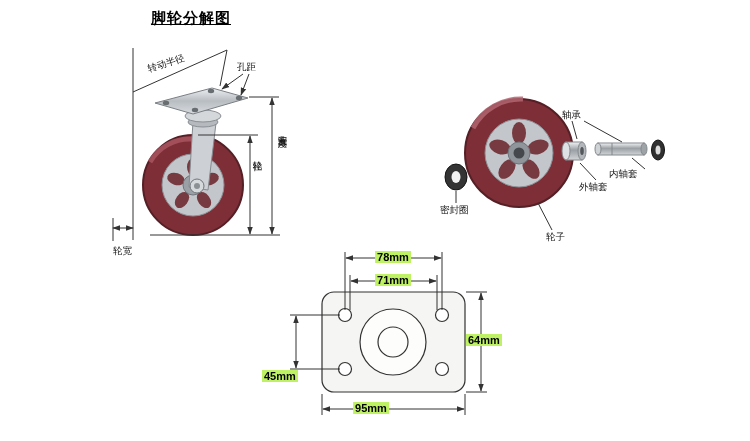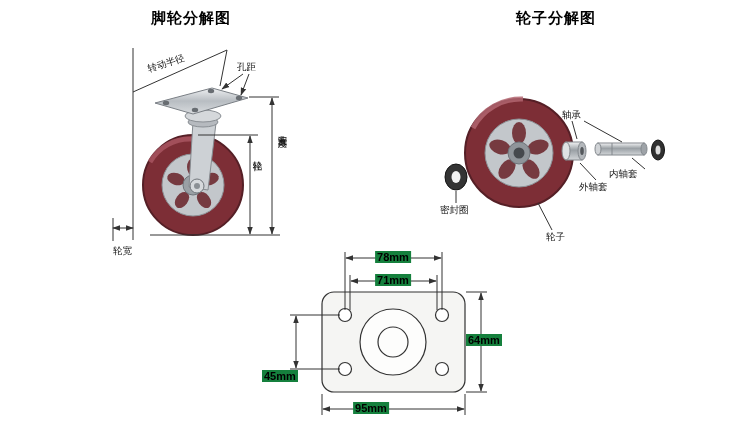--- a/index.html
+++ b/index.html
@@ -4,26 +4,26 @@
 <style>
   html,body{margin:0;padding:0;background:#fff;}
   .canvas{
     position:relative;width:750px;height:441px;background:#ffffff;
     font-family:"Liberation Sans","DejaVu Sans",sans-serif;overflow:hidden;
   }
   svg{position:absolute;left:0;top:0;}
   .lbl{position:absolute;color:#111;font-size:9.5px;line-height:1.1;white-space:nowrap;}
   .title{
     position:absolute;font-size:15px;font-weight:bold;color:#000;
-    letter-spacing:1px;transform:translateX(-50%);
+    text-decoration:underline;letter-spacing:1px;transform:translateX(-50%);
   }
   .vert{writing-mode:vertical-rl;text-orientation:upright;letter-spacing:1px;}
   .dim{
     position:absolute;font-size:11px;font-weight:bold;color:#000;
-    background:#15803d;padding:0 2px;white-space:nowrap;
+    background:#bef264;padding:0 2px;white-space:nowrap;
   }
   .dim.center{transform:translateX(-50%);}
   .rot{transform:rotate(-17deg);transform-origin:left center;}
 </style>
 </head>
 <body>
 
 <div class="canvas">
 
   <svg width="750" height="441" viewBox="0 0 750 441">
@@ -158,21 +158,20 @@
       <line x1="466" y1="392" x2="487" y2="392"></line>
       <line x1="481" y1="293" x2="481" y2="391" marker-start="url(#arr)" marker-end="url(#arr)"></line>
 
       <line x1="322" y1="394" x2="322" y2="415"></line>
       <line x1="465" y1="394" x2="465" y2="415"></line>
       <line x1="323" y1="409" x2="464" y2="409" marker-start="url(#arr)" marker-end="url(#arr)"></line>
     </g>
   </svg>
 
   <div class="title" style="left:191px;top:9px;">脚轮分解图</div>
-  <div class="title" style="left:556px;top:9px;">轮子分解图</div>
 
   <div class="lbl rot" style="left:148px;top:64px;">转动半径</div>
   <div class="lbl" style="left:237px;top:62px;">孔距</div>
   <div class="lbl vert" style="left:277px;top:127px;">安装高度</div>
   <div class="lbl vert" style="left:252px;top:153px;">轮径</div>
   <div class="lbl" style="left:101px;top:246px;padding-left:12px;">轮宽</div>
 
   <div class="lbl" style="left:562px;top:110px;">轴承</div>
   <div class="lbl" style="left:579px;top:182px;">外轴套</div>
   <div class="lbl" style="left:609px;top:170px;font-family:Liberation Mono, monospace;">内轴套</div>

